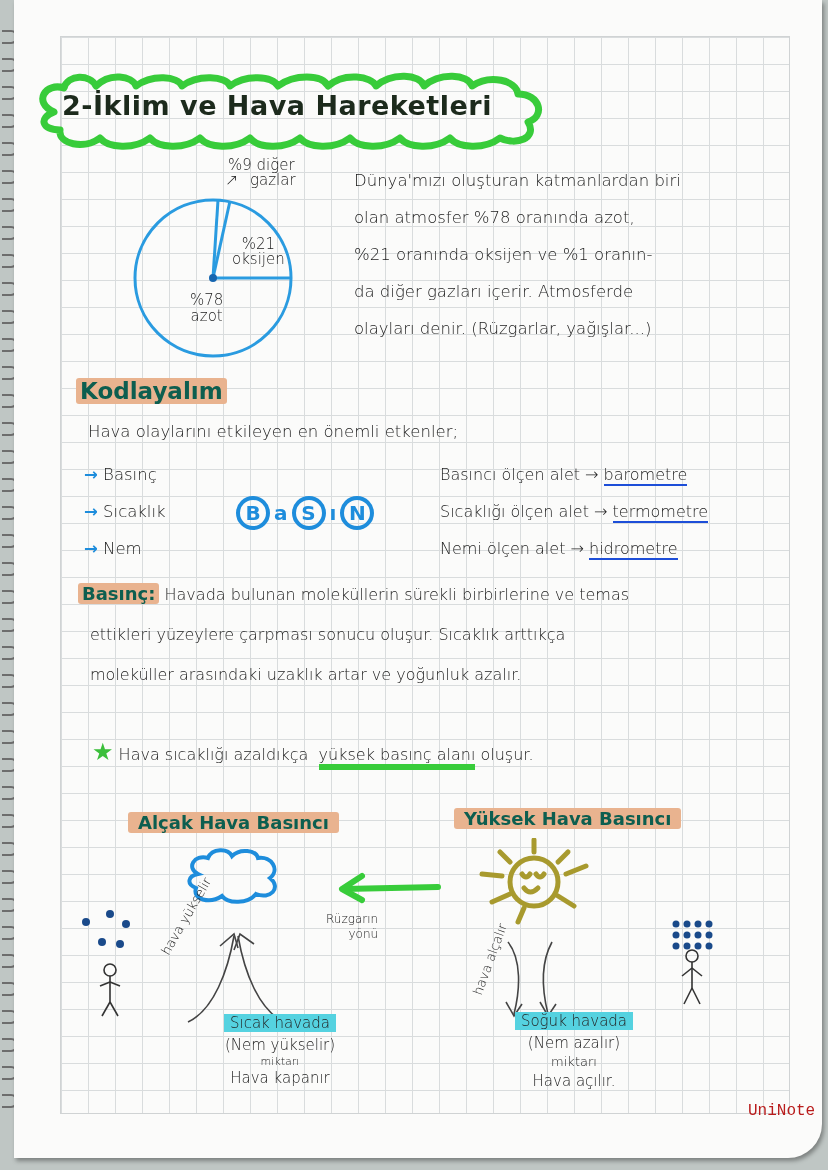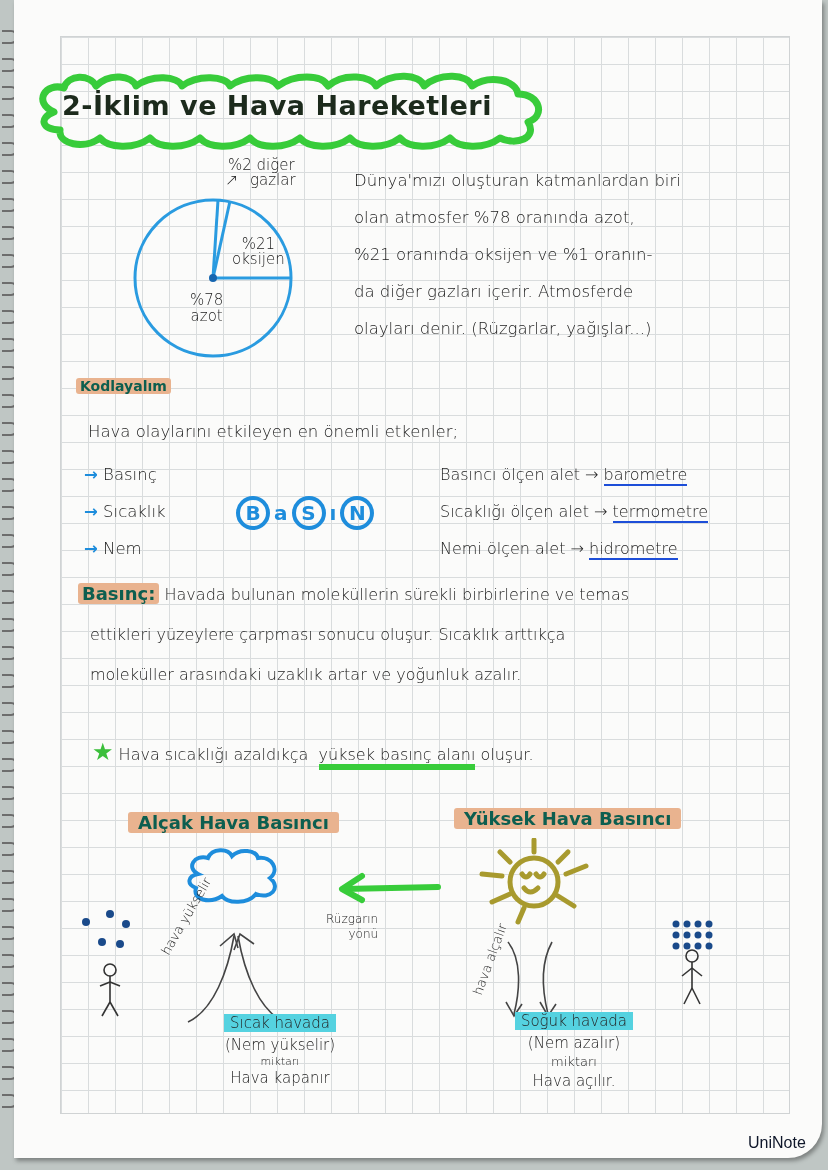--- a/index.html
+++ b/index.html
@@ -14,21 +14,21 @@
   .title-wrap{position:absolute;left:32px;top:72px;width:512px;height:80px;}
   .title{position:absolute;left:30px;top:18px;font-size:27px;color:#1c2a1c;font-weight:bold;letter-spacing:.5px;}
   .hl-orange{background:#e9b38f;border-radius:3px;padding:0 4px;}
   .hl-green{border-bottom:6px solid #38cc3a;padding-bottom:0;}
   .ul-blue{border-bottom:2px solid #1d4ed8;}
   .teal-hl{background:#55d2e0;padding:0 6px;}
   .heading{color:#0d5e4f;font-weight:bold;}
   .circ{display:inline-block;width:26px;height:26px;border:4px solid #1e8ddc;border-radius:50%;text-align:center;line-height:26px;color:#1e8ddc;font-weight:bold;font-size:20px;}
   .star{color:#3bbf3b;font-size:24px;}
   .arrow-b{color:#1e8ddc;font-weight:bold;}
-  .watermark{position:absolute;left:748px;top:1102px;font-family:Liberation Sans, sans-serif;color:#0f172a;font-size:16px;margin-top:32px;}
+  .watermark{position:absolute;left:748px;top:1102px;font-family:Liberation Mono, monospace;color:#b91c1c;font-size:16px;}
 </style>
 </head>
 <body>
 
 <div class="spiral">
   <div class="ring" style="top:30px"></div>
     <div class="ring" style="top:58px"></div>
     <div class="ring" style="top:86px"></div>
   <div class="ring" style="top:114px"></div>
     <div class="ring" style="top:142px"></div>
@@ -80,42 +80,42 @@
 </div>
 
 <svg style="position:absolute;left:130px;top:195px" width="170" height="170" viewBox="0 0 170 170">
   <circle cx="83" cy="83" r="78" fill="none" stroke="#2a9be0" stroke-width="3"></circle>
   <line x1="83" y1="83" x2="161" y2="83" stroke="#2a9be0" stroke-width="3"></line>
   <line x1="83" y1="83" x2="100" y2="6" stroke="#2a9be0" stroke-width="3"></line>
   <line x1="83" y1="83" x2="88" y2="5" stroke="#2a9be0" stroke-width="3"></line>
   <circle cx="83" cy="83" r="4" fill="#1666b0"></circle>
 </svg>
 <div class="hw" style="left:228px;top:158px;font-size:15px;line-height:15px;">
-  <div>%2 diğer</div>
+  <div>%9 diğer</div>
   <div style="padding-left:22px">gazlar</div>
 </div>
 <div class="hw" style="left:225px;top:170px;font-size:16px;">↗</div>
 <div class="hw" style="left:232px;top:237px;font-size:15px;line-height:15px;text-align:center;">
   <div>%21</div>
   <div>oksijen</div>
 </div>
 <div class="hw" style="left:190px;top:292px;font-size:15px;line-height:16px;text-align:center;">
   <div>%78</div>
   <div>azot</div>
 </div>
 
 <div class="hw" style="left:354px;top:162px;font-size:16.5px;line-height:37px;">
   <div>Dünya'mızı oluşturan katmanlardan biri</div>
   <div>olan atmosfer %78 oranında azot,</div>
   <div>%21 oranında oksijen ve %1 oranın-</div>
   <div>da diğer gazları içerir. Atmosferde</div>
   <div>olayları denir. (Rüzgarlar, yağışlar...)</div>
 </div>
 
-<div class="hw heading" style="left:76px;top:378px;font-size:14px;">
+<div class="hw heading" style="left:76px;top:378px;font-size:23px;">
   <span class="hl-orange">Kodlayalım</span>
 </div>
 <div class="hw" style="left:88px;top:422px;font-size:16.5px;">Hava olaylarını etkileyen en önemli etkenler;</div>
 
 <div class="hw" style="left:84px;top:456px;font-size:16.5px;line-height:37px;">
   <div><span class="arrow-b">→</span> <span>Basınç</span></div>
   <div><span class="arrow-b">→</span> <span>Sıcaklık</span></div>
   <div><span class="arrow-b">→</span> <span>Nem</span></div>
 </div>
 

